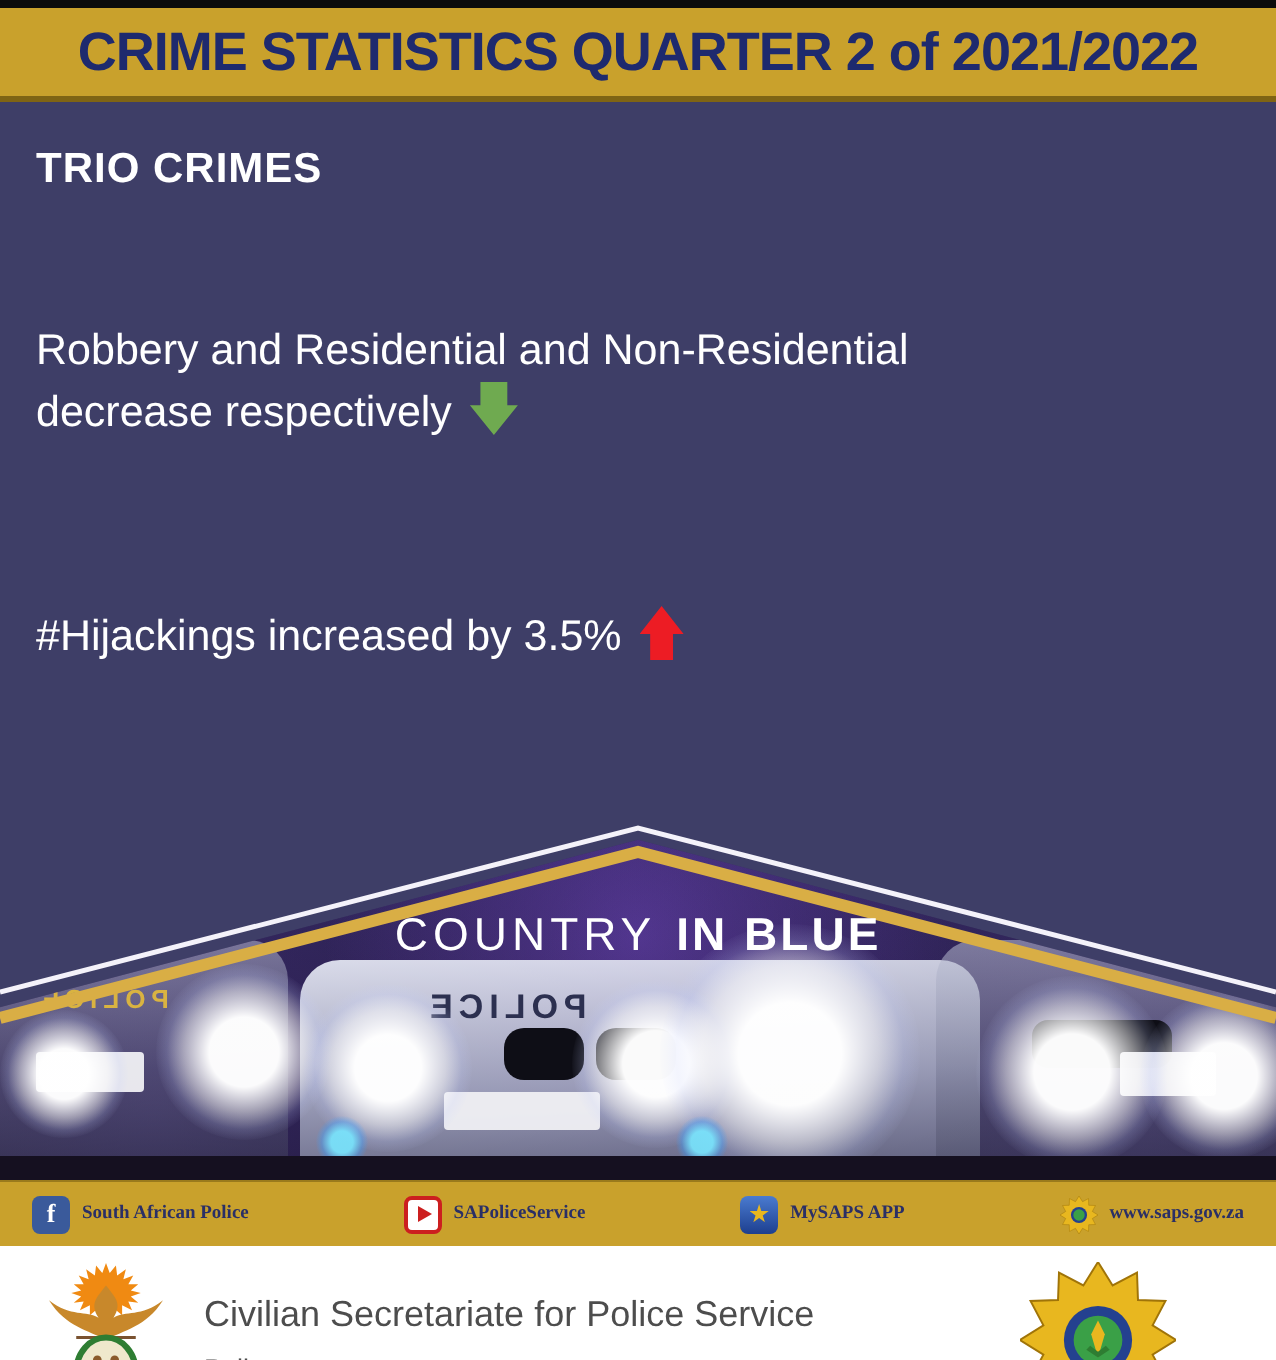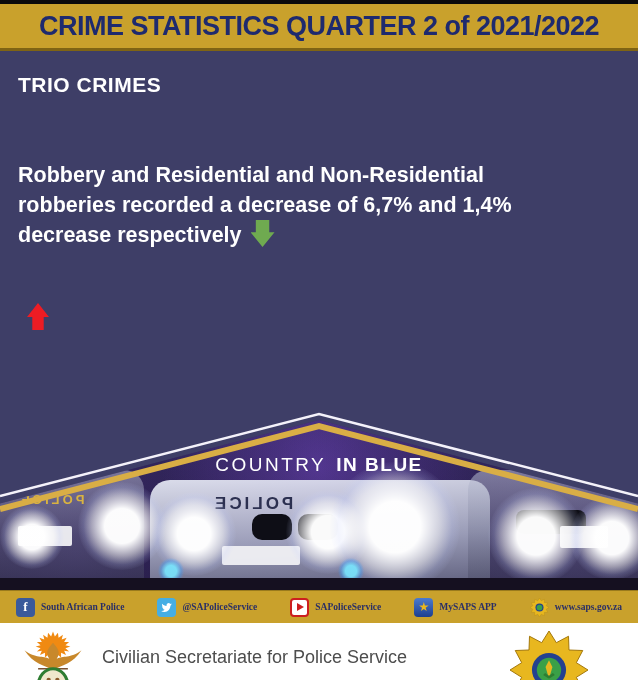--- a/index.html
+++ b/index.html
@@ -8,21 +8,21 @@
 
   
   .top-strip{height:4px;background:#0b0b0b;}
   .banner{height:44px;background:#C9A12C;border-bottom:3px solid #7F6414;
     display:flex;align-items:center;justify-content:center;}
   .banner h1{margin:0;font-size:27px;font-weight:700;color:#1E2A6E;letter-spacing:-0.5px;}
 
   
   .main{position:relative;height:539px;background:#3E3E67;color:#fff;}
   .heading{position:absolute;left:18px;top:22px;font-size:21px;font-weight:700;letter-spacing:0.5px;}
-  .stat{position:absolute;left:18px;font-size:21.5px;font-weight:700;line-height:29.5px;}
+  .stat{position:absolute;left:18px;font-size:21.5px;font-weight:400;line-height:29.5px;}
   .stat-decrease{top:110px;width:590px;}
   .stat-increase{top:252px;}
   .stat .line{display:block;}
   .arrow{display:inline-block;vertical-align:-5px;margin-left:9px;}
   .arrow-down{width:24px;height:27px;background:#6FAA50;
     clip-path:polygon(22% 0,78% 0,78% 45%,100% 45%,50% 100%,0 45%,22% 45%);}
   .arrow-up{width:22px;height:27px;background:#ED1C24;
     clip-path:polygon(50% 0,100% 52%,76% 52%,76% 100%,24% 100%,24% 52%,0 52%);}
 
   
@@ -45,21 +45,21 @@
   .plate{position:absolute;background:rgba(238,238,243,0.96);border-radius:2px;}
   .police-text{position:absolute;transform:scaleX(-1);font-weight:700;letter-spacing:3px;}
   .police-center{left:212px;top:84px;font-size:17px;color:#2C3050;}
   .police-left{left:18px;top:82px;font-size:13px;color:#D9B341;}
   .glow{position:absolute;border-radius:50%;
     background:radial-gradient(circle, rgba(255,255,255,0.98) 0 28%, rgba(255,255,255,0.5) 48%, rgba(198,208,255,0.18) 62%, transparent 72%);}
   .blue-glow{position:absolute;border-radius:50%;
     background:radial-gradient(circle, rgba(120,230,255,0.9) 0 30%, rgba(60,160,255,0.4) 55%, transparent 72%);}
   .road{position:absolute;left:0;bottom:0;width:100%;height:12px;background:#151020;}
   .chevron-svg{position:absolute;inset:0;pointer-events:none;}
-  .caption{position:absolute;top:44px;width:100%;text-align:center;color:#fff;font-size:19px;letter-spacing:2.5px;}
+  .caption{position:absolute;top:44px;width:100%;text-align:center;color:#fff;font-size:23px;letter-spacing:2.5px;}
   .caption .cap-light{font-weight:400;}
   .caption .cap-bold{font-weight:700;margin-left:10px;letter-spacing:1.5px;}
 
   
   .social-bar{height:32px;background:#C9A12C;display:flex;align-items:center;
     justify-content:space-between;padding:0 16px;border-top:1px solid #9a7a1c;}
   .social-item{display:flex;align-items:center;gap:6px;cursor:pointer;}
   .social-label{font-size:9.5px;font-weight:700;color:#2A2F66;font-family:Liberation Serif, serif;}
   .sicon{width:19px;height:19px;border-radius:4px;display:flex;align-items:center;justify-content:center;flex:0 0 auto;}
   .icon-fb{background:#3A5A9B;color:#fff;font-weight:700;font-size:13px;font-family:"Liberation Serif",serif;}
@@ -91,26 +91,25 @@
 
   <div class="banner">
     <h1>CRIME STATISTICS QUARTER 2 of 2021/2022</h1>
   </div>
 
   <div class="main">
     <div class="heading">TRIO CRIMES</div>
 
     <div class="stat stat-decrease">
       <span class="line">Robbery and Residential and Non-Residential</span>
-      <span class="line">robberies recorded a decrease of 6,7% and 1,4%</span>
       <span class="line"><span>decrease respectively</span><span class="arrow arrow-down"></span></span>
     </div>
 
     <div class="stat stat-increase">
-      <span class="arrow arrow-up"></span>
+      <span>#Hijackings increased by 3.5%</span><span class="arrow arrow-up"></span>
     </div>
 
     <div class="photo">
       <div class="scene">
         <div class="car car-left"></div>
         <div class="car car-center"></div>
         <div class="car car-right"></div>
 
         <div class="grille" style="left:252px;top:104px;width:40px;height:26px;"></div>
         <div class="grille" style="left:298px;top:104px;width:40px;height:26px;"></div>
@@ -143,28 +142,20 @@
       <div class="caption">
         <span class="cap-light">COUNTRY</span><span class="cap-bold">IN BLUE</span>
       </div>
     </div>
   </div>
 
   <div class="social-bar">
     <div class="social-item">
       <span class="sicon icon-fb">f</span>
       <span class="social-label">South African Police</span>
-    </div>
-    <div class="social-item">
-      <span class="sicon icon-tw">
-        <svg width="13" height="13" viewBox="0 0 24 24">
-            <path fill="#fff" d="M22 5.9c-.7.3-1.5.6-2.3.7.8-.5 1.4-1.3 1.7-2.2-.8.5-1.6.8-2.5 1A3.9 3.9 0 0 0 12 8.1c0 .3 0 .6.1.9-3.2-.2-6.1-1.7-8-4.1-.3.6-.5 1.3-.5 2 0 1.4.7 2.6 1.7 3.3-.6 0-1.2-.2-1.7-.5v.1c0 1.9 1.3 3.5 3.1 3.8-.3.1-.7.1-1 .1-.2 0-.5 0-.7-.1.5 1.6 1.9 2.7 3.6 2.7A7.9 7.9 0 0 1 2 18.6 11 11 0 0 0 8 20.4c7.2 0 11.1-6 11.1-11.1v-.5c.8-.6 1.4-1.3 1.9-2z"></path>
-          </svg>
-      </span>
-      <span class="social-label">@SAPoliceService</span>
     </div>
     <div class="social-item">
       <span class="sicon icon-yt">
           <span class="yt-play"></span>
         </span>
       <span class="social-label">SAPoliceService</span>
     </div>
     <div class="social-item">
       <span class="sicon icon-app">
           <span class="app-star"></span>

